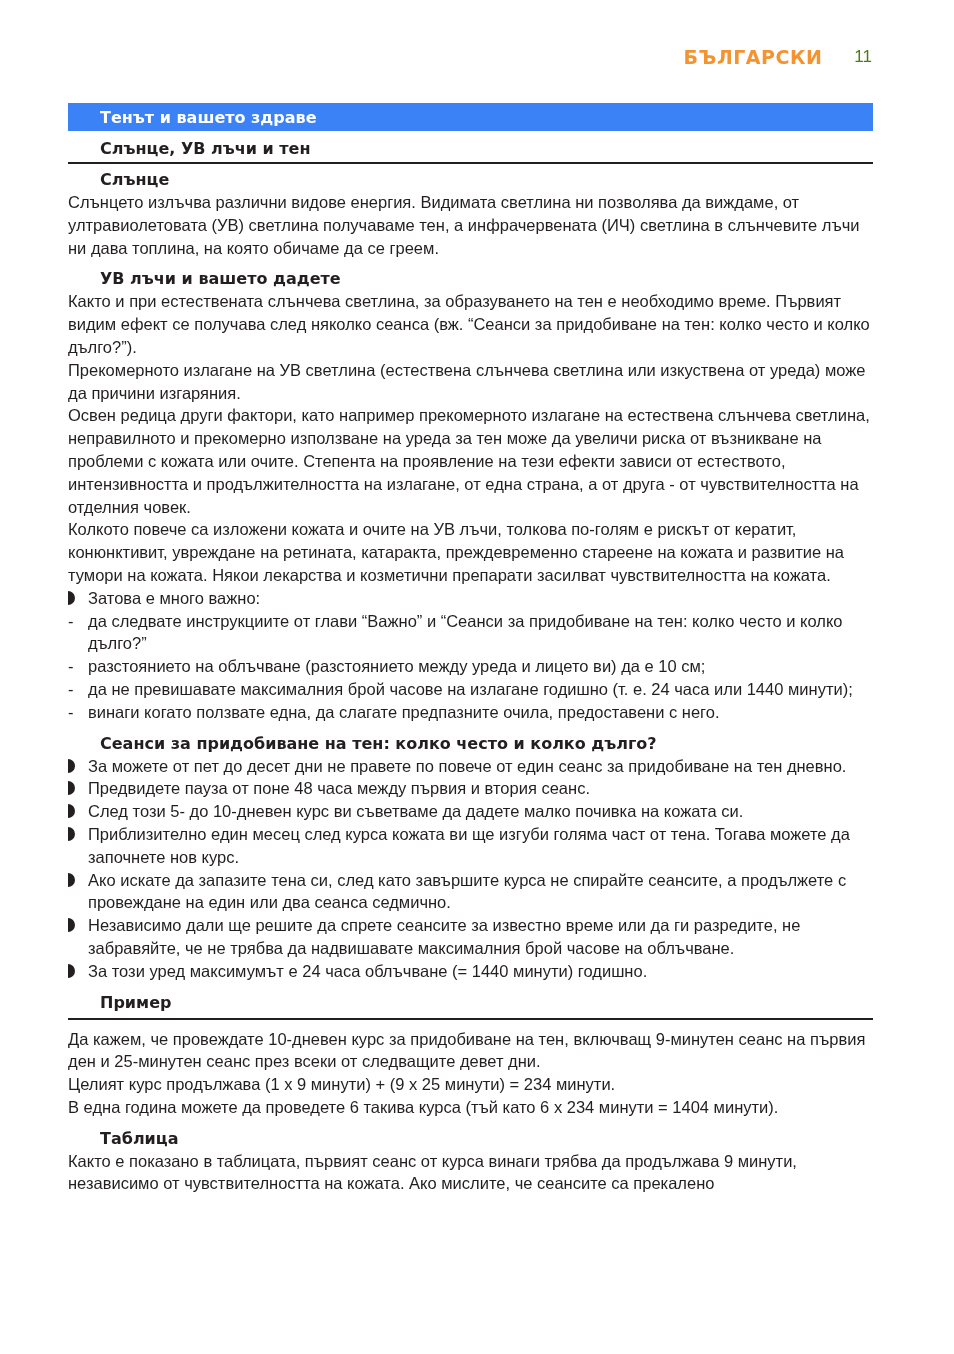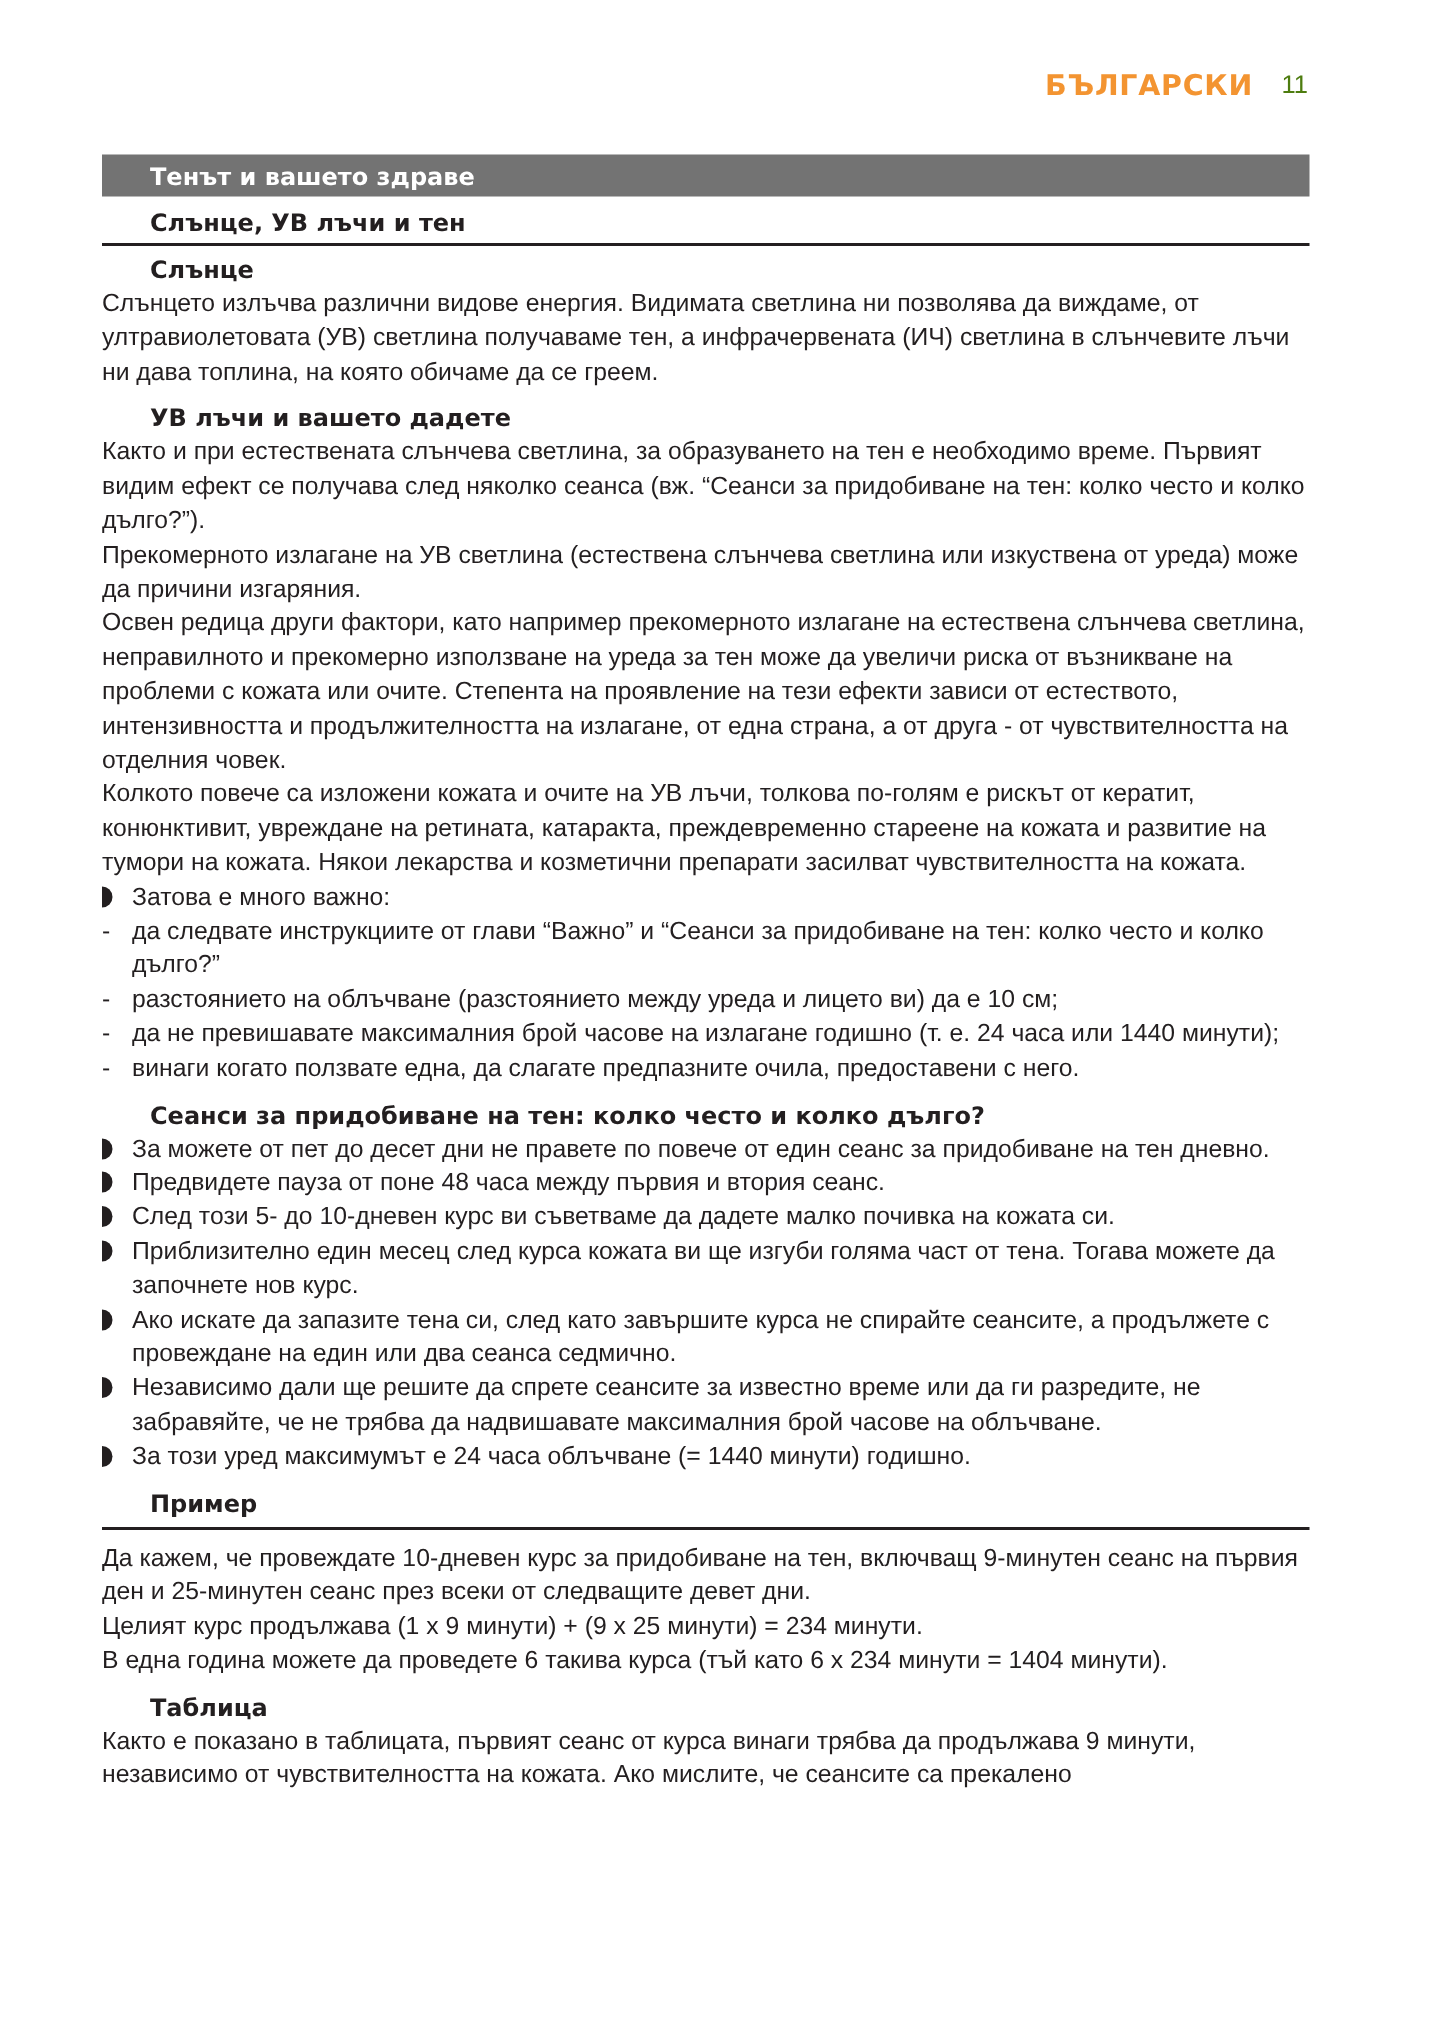--- a/index.html
+++ b/index.html
@@ -2,30 +2,30 @@
 <html><head>
   <meta charset="utf-8">
   <style>
     html, body { margin: 0; padding: 0; background: #ffffff; }
     body {
       width: 954px; height: 1354px; position: relative; overflow: hidden;
       font-family: "DejaVu Sans", sans-serif; color: #231f20;
     }
     .page-header {
       position: absolute; top: 46px; right: 82px;
-      display: flex; align-items: center; gap: 19px;
+      display: flex; align-items: center; gap: 32px;
     }
     .lang {
       color: #f39431; font-weight: bold; font-size: 19px; letter-spacing: 0.5px;
       font-family: "DejaVu Sans", sans-serif;
     }
     .pagenum { font-size: 17px; color: #4d7c0f; font-family: "Liberation Sans", sans-serif; }
     .content { position: absolute; left: 68px; top: 103px; width: 805px; }
     .chapter-bar {
-      background: #737373; color: #fff; height: 28px; box-sizing: border-box;
+      background: #3b82f6; color: #fff; height: 28px; box-sizing: border-box;
       padding-left: 32px; font-weight: bold; font-size: 16px; line-height: 30px;
     }
     .h-rule { border-bottom: 2px solid #231f20; }
     .h2 { font-weight: bold; font-size: 16px; padding-left: 32px; height: 33px; line-height: 36px; box-sizing: border-box; }
     .h3 { font-weight: bold; font-size: 16px; padding-left: 32px; line-height: 23px; margin-top: 8px; }
     p, .li {
       margin: 0; font-size: 16.5px; line-height: 22.8px;
       font-family: "Liberation Sans", sans-serif; font-weight: normal;
     }
     .li { position: relative; padding-left: 20px; }

